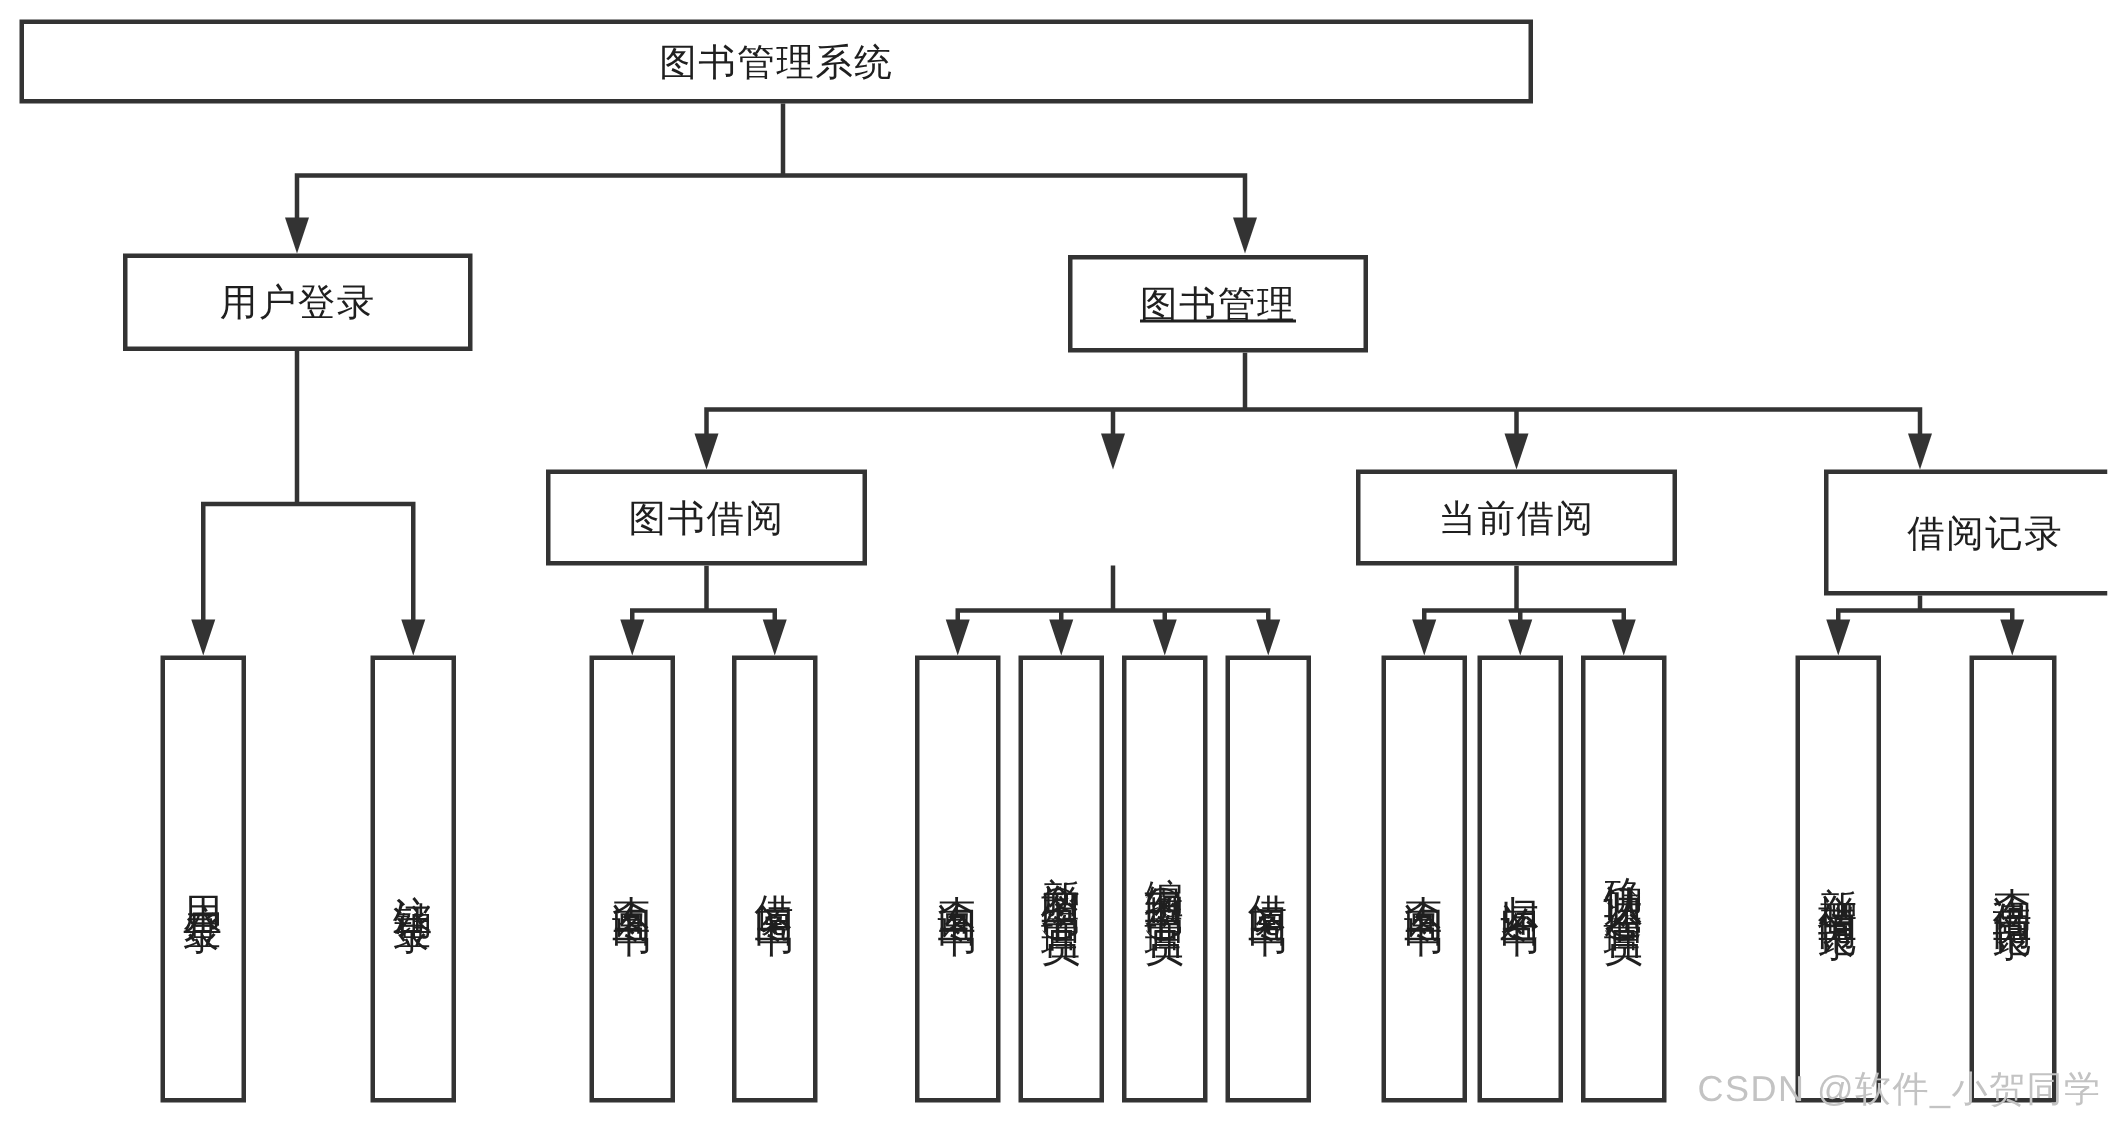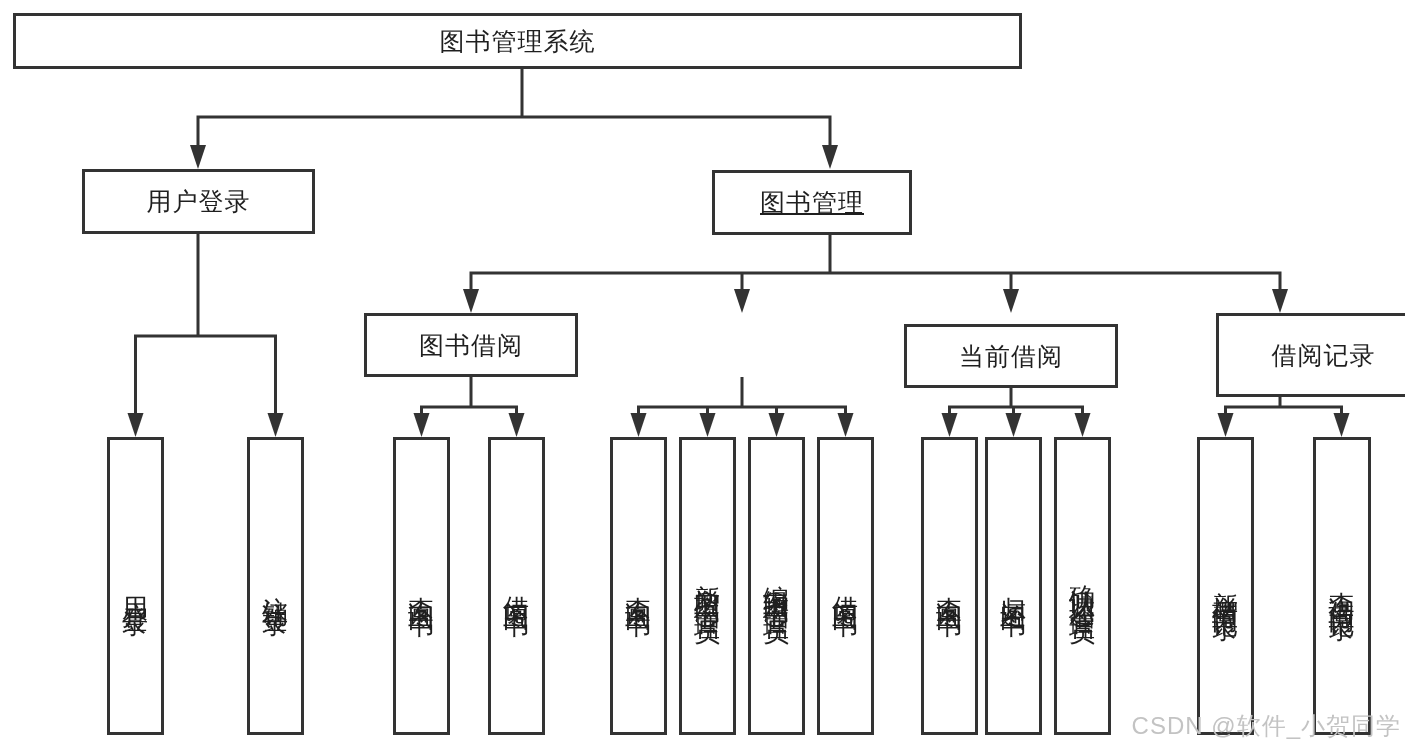--- a/index.html
+++ b/index.html
@@ -109,21 +109,21 @@
   <div class="box" style="left:82px; top:169px; width:233px; height:65px;">
     <span class="lbl">用户登录</span>
   </div>
   <div class="box" style="left:712px; top:170px; width:200px; height:65px;text-decoration:underline;">
     <span class="lbl">图书管理</span>
   </div>
 
   <div class="box" style="left:364px; top:313px; width:214px; height:64px;">
     <span class="lbl">图书借阅</span>
   </div>
-  <div class="box" style="left:904px; top:324px; width:214px; height:64px;">
+  <div class="box" style="left:904px; top:313px; width:214px; height:64px;">
     <span class="lbl">当前借阅</span>
   </div>
   <div class="box" style="left:1216px; top:313px; width:215px; height:84px;">
     <span class="lbl">借阅记录</span>
   </div>
 
   <div class="box v" style="left:107px; top:437px; width:57px; height:298px;">
     <span class="lbl">用户登录</span>
   </div>
   <div class="box v" style="left:247px; top:437px; width:57px; height:298px;">

